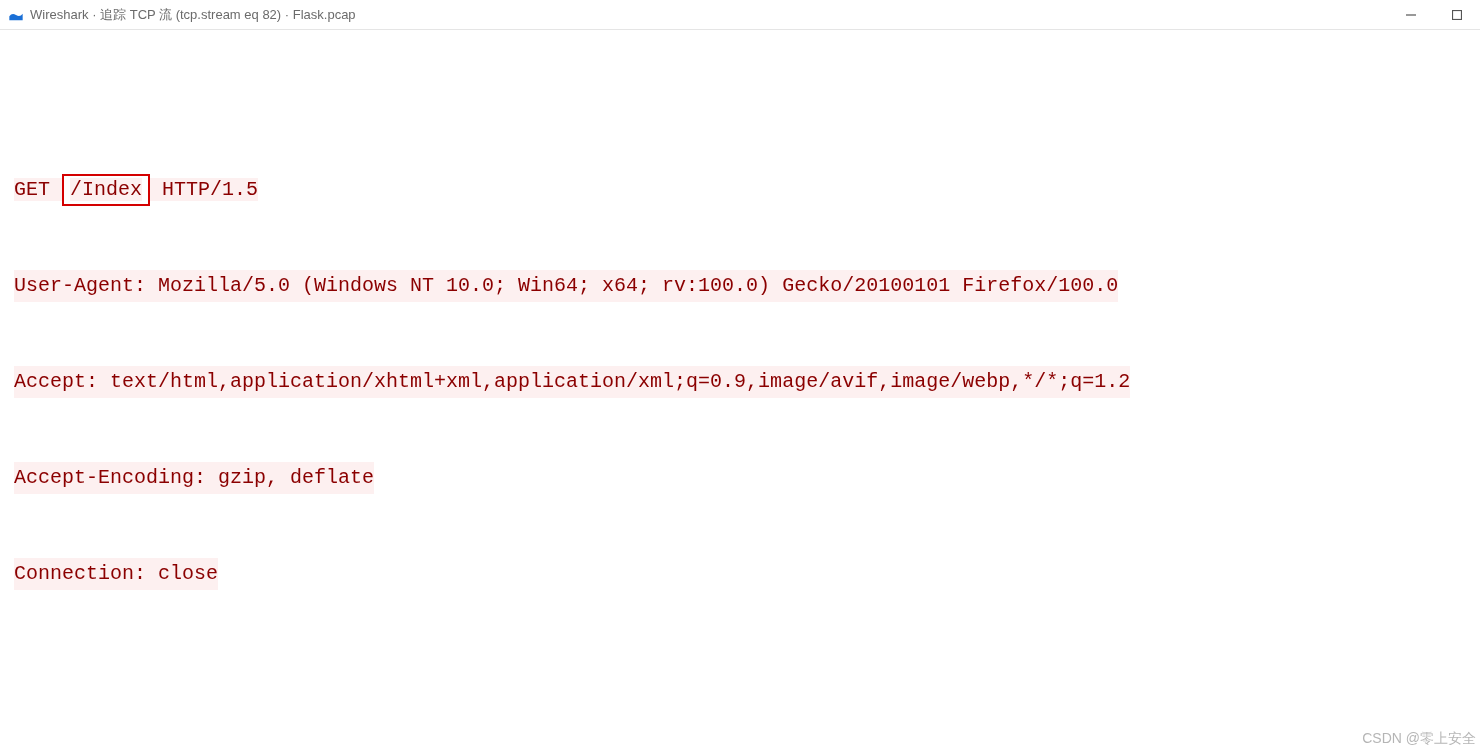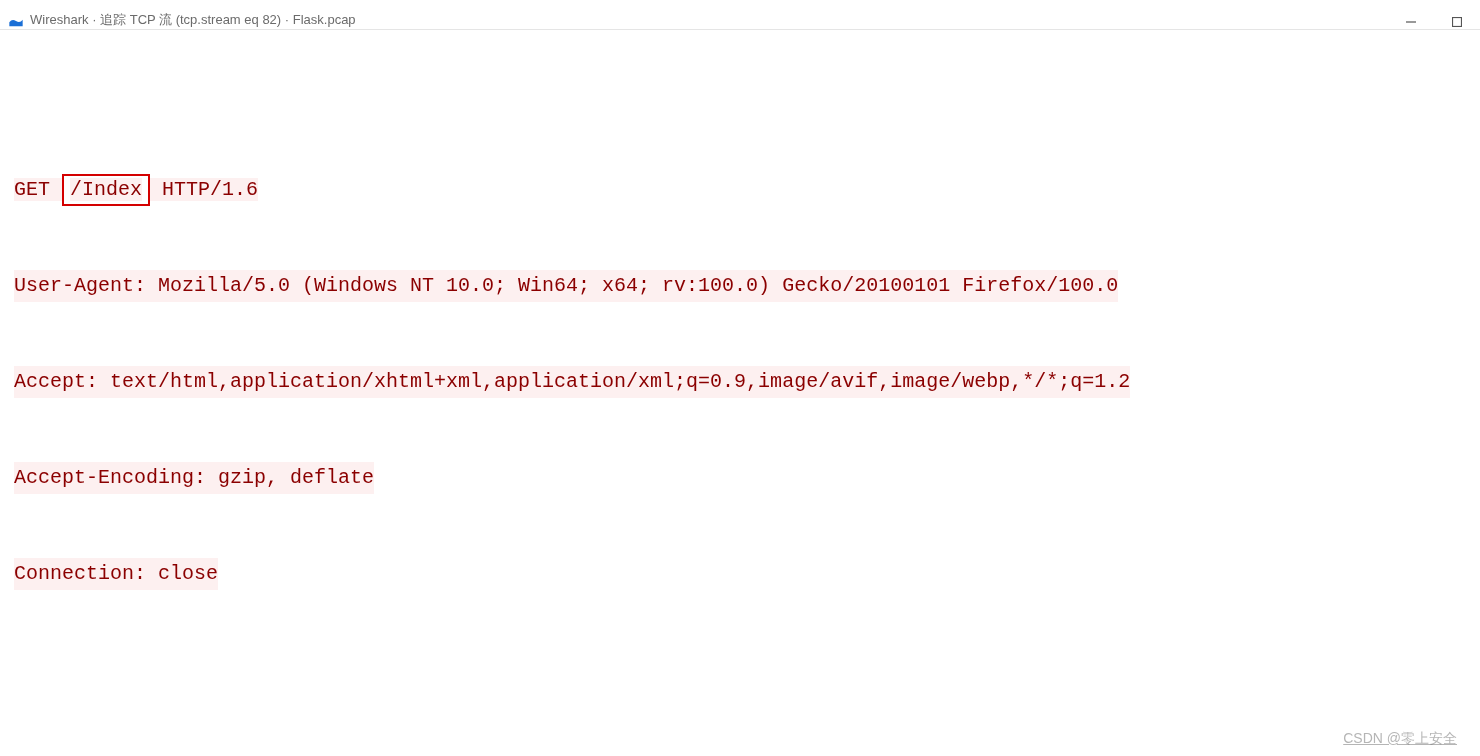--- a/index.html
+++ b/index.html
@@ -10,21 +10,21 @@
     body {
       font-family: "Segoe UI", Tahoma, sans-serif;
       background: #ffffff;
       width: 1480px;
       height: 756px;
       overflow: hidden;
       position: relative;
     }
     .titlebar {
       display: flex;
-      align-items: flex-end;
+      align-items: center;
       height: 30px;
       padding: 0 8px;
       background: #ffffff;
       border-bottom: 1px solid #e5e5e5;
       color: #6b6b6b;
       font-size: 13px;
     }
     .titlebar-icon {
       width: 16px;
       height: 16px;
@@ -74,26 +74,25 @@
       background: #fdf0f0;
     }
     .red-box {
       border: 2px solid #d40000;
       padding: 0 6px;
       display: inline-block;
       line-height: 28px;
     }
     .watermark {
       position: absolute;
-      right: 23px;
+      right: 4px;
       bottom: 8px;
       font-size: 14px;
       color: rgba(120,120,120,0.55);
       font-family: "Microsoft YaHei", sans-serif;
-      text-decoration: underline;
     }
     .line {
       display: block;
       width: max-content;
       max-width: 100%;
     }
   </style>
 </head>
 <body>
 
@@ -115,21 +114,21 @@
     <span>
       <svg viewBox="0 0 10 10" width="10" height="10">
           <rect x="0.5" y="0.5" width="9" height="9" fill="none" stroke="#555" stroke-width="1.2"></rect>
         </svg>
     </span>
   </div>
 </div>
 
 <div class="content">
   <div class="request-block">
-    <span class="line"><span class="hl-bg"><span>GET</span> </span><span class="red-box"><span class="hl-bg">/Index</span></span><span class="hl-bg"> <span>HTTP/1.6</span></span></span>
+    <span class="line"><span class="hl-bg"><span>GET</span> </span><span class="red-box"><span class="hl-bg">/Index</span></span><span class="hl-bg"> <span>HTTP/1.5</span></span></span>
     <span class="line hl-bg">User-Agent: Mozilla/5.0 (Windows NT 10.0; Win64; x64; rv:100.0) Gecko/20100101 Firefox/100.0</span>
     <span class="line hl-bg">Accept: text/html,application/xhtml+xml,application/xml;q=0.9,image/avif,image/webp,*/*;q=1.2</span>
     <span class="line hl-bg">Accept-Encoding: gzip, deflate</span>
     <span class="line hl-bg">Connection: close</span>
     
     
     
     
   </div>
   

